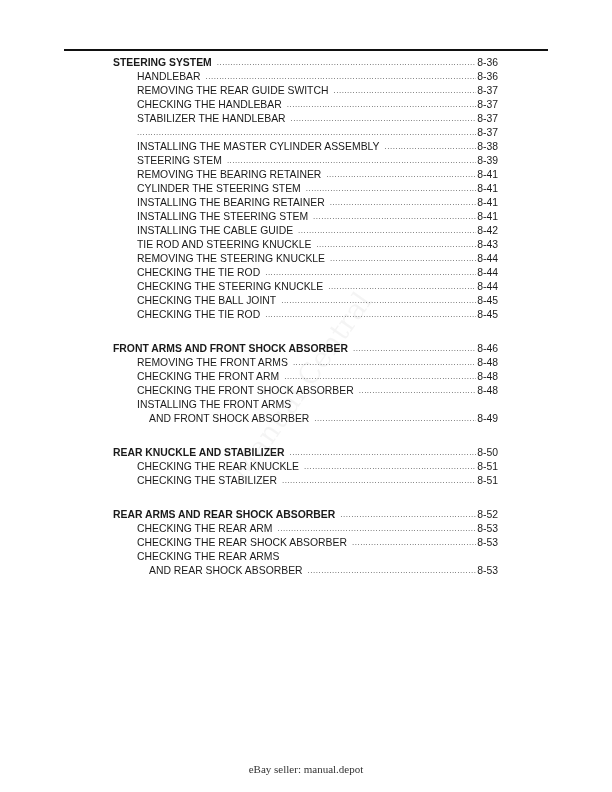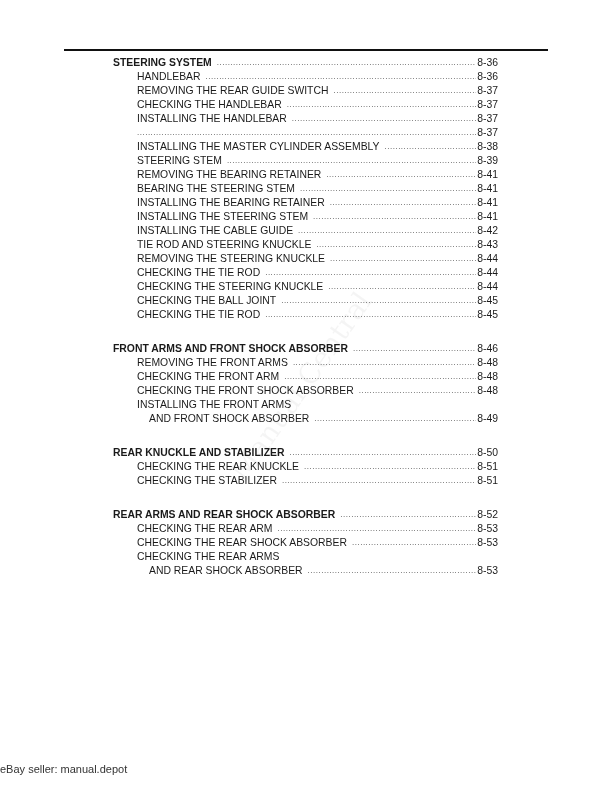--- a/index.html
+++ b/index.html
@@ -9,21 +9,21 @@
   .row { display: flex; align-items: center; height: 14px; font-size: 10.4px; line-height: 14px; white-space: nowrap; }
   .row.section { font-weight: bold; }
   .row.lvl1 { padding-left: 24px; }
   .row.lvl2 { padding-left: 36px; }
   .row .t { flex: 0 0 auto; padding-right: 5px; }
   .row .dots { flex: 1 1 auto; overflow: hidden; font-weight: normal; letter-spacing: 0.5px; color: #333; font-size: 8px; }
   .row .dots::before { content: "........................................................................................................................................................................"; }
   .row .p { flex: 0 0 auto; padding-left: 1px; font-weight: normal; }
   .row.nodots .dots::before { content: ""; }
   .gap { height: 20px; }
-  .footer { position: absolute; top: 763px; left: 0; width: 612px; text-align: left; font-family: Liberation Sans, sans-serif; font-size: 11px; color: #333; }
+  .footer { position: absolute; top: 763px; left: 0; width: 612px; text-align: center; font-family: Liberation Serif, serif; font-size: 11px; color: #333; }
   .wm { position: absolute; left: 190px; top: 370px; transform: rotate(-55deg); font-size: 28px; color: rgba(0,0,0,0.045); white-space: nowrap; font-family: "DejaVu Serif", serif; }
 </style>
 </head>
 <body>
 
 <div class="rule"></div>
 
 <div class="wm">Manual Central</div>
 
 <div class="toc">
@@ -42,21 +42,21 @@
       <span class="t">REMOVING THE REAR GUIDE SWITCH</span>
       <span class="dots"></span>
       <span class="p">8-37</span>
     </div>
   <div class="row lvl1">
       <span class="t">CHECKING THE HANDLEBAR</span>
       <span class="dots"></span>
       <span class="p">8-37</span>
     </div>
   <div class="row lvl1">
-      <span class="t">INSTALLING THE HANDLEBAR</span>
+      <span class="t">STABILIZER THE HANDLEBAR</span>
       <span class="dots"></span>
       <span class="p">8-37</span>
     </div>
   <div class="row lvl1">
       <span class="dots"></span>
       <span class="p">8-37</span>
     </div>
   <div class="row lvl1">
       <span class="t">INSTALLING THE MASTER CYLINDER ASSEMBLY</span>
       <span class="dots"></span>
@@ -66,21 +66,21 @@
       <span class="t">STEERING STEM</span>
       <span class="dots"></span>
       <span class="p">8-39</span>
     </div>
   <div class="row lvl1">
       <span class="t">REMOVING THE BEARING RETAINER</span>
       <span class="dots"></span>
       <span class="p">8-41</span>
     </div>
   <div class="row lvl1">
-      <span class="t">BEARING THE STEERING STEM</span>
+      <span class="t">CYLINDER THE STEERING STEM</span>
       <span class="dots"></span>
       <span class="p">8-41</span>
     </div>
   <div class="row lvl1">
       <span class="t">INSTALLING THE BEARING RETAINER</span>
       <span class="dots"></span>
       <span class="p">8-41</span>
     </div>
   <div class="row lvl1">
       <span class="t">INSTALLING THE STEERING STEM</span>

